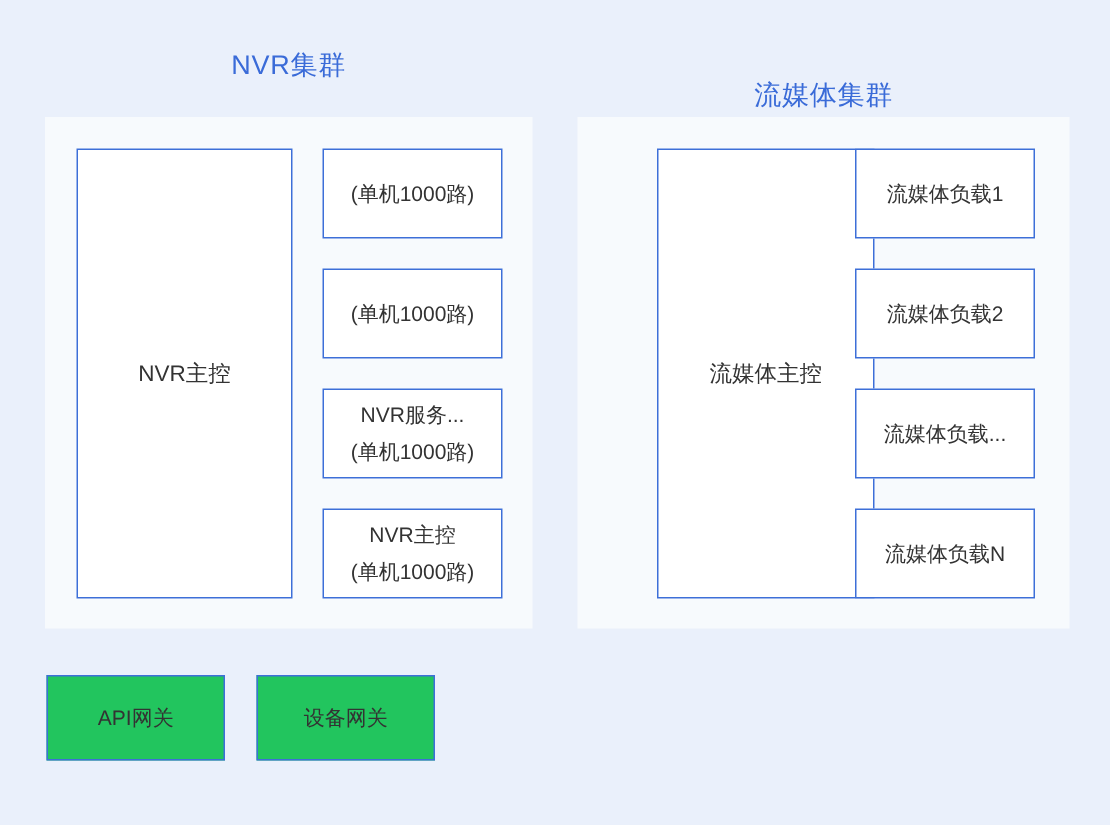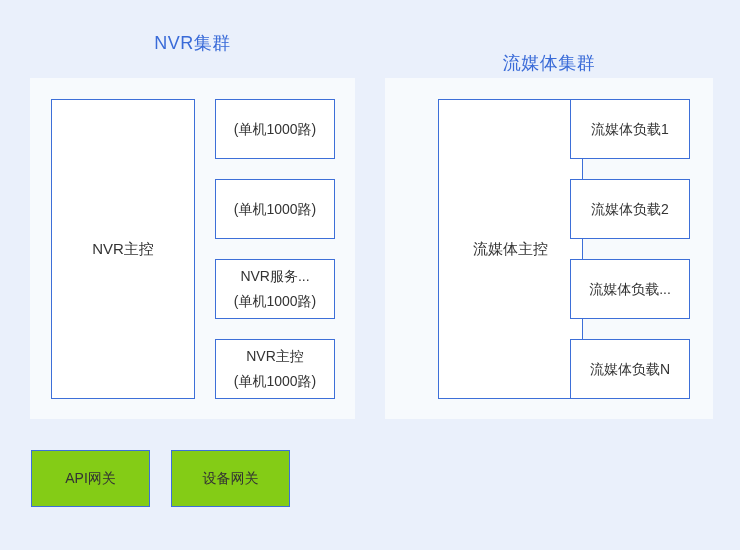--- a/index.html
+++ b/index.html
@@ -66,21 +66,21 @@
   .node-1 { top: 21px; }
   .node-2 { top: 101px; }
   .node-3 { top: 181px; }
   .node-4 { top: 261px; }
 
   .gateway-box {
     position: absolute;
     top: 450px;
     width: 119px;
     height: 57px;
-    background: #84cc16;
+    background: #22c55e;
     border: 1px solid #3d6fd8;
     color: #333333;
     font-size: 14px;
     display: flex;
     align-items: center;
     justify-content: center;
   }
   .gateway-api    { left: 31px; }
   .gateway-device { left: 171px; }
 </style>

